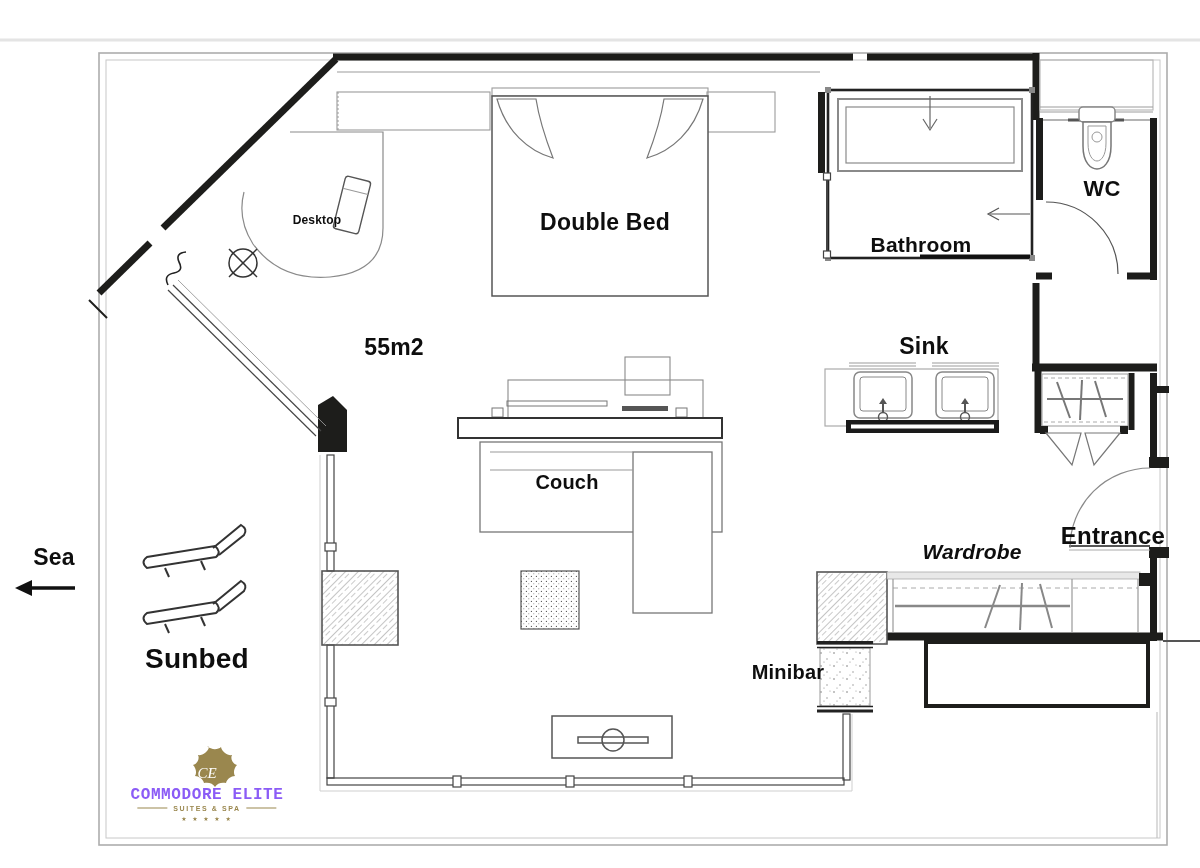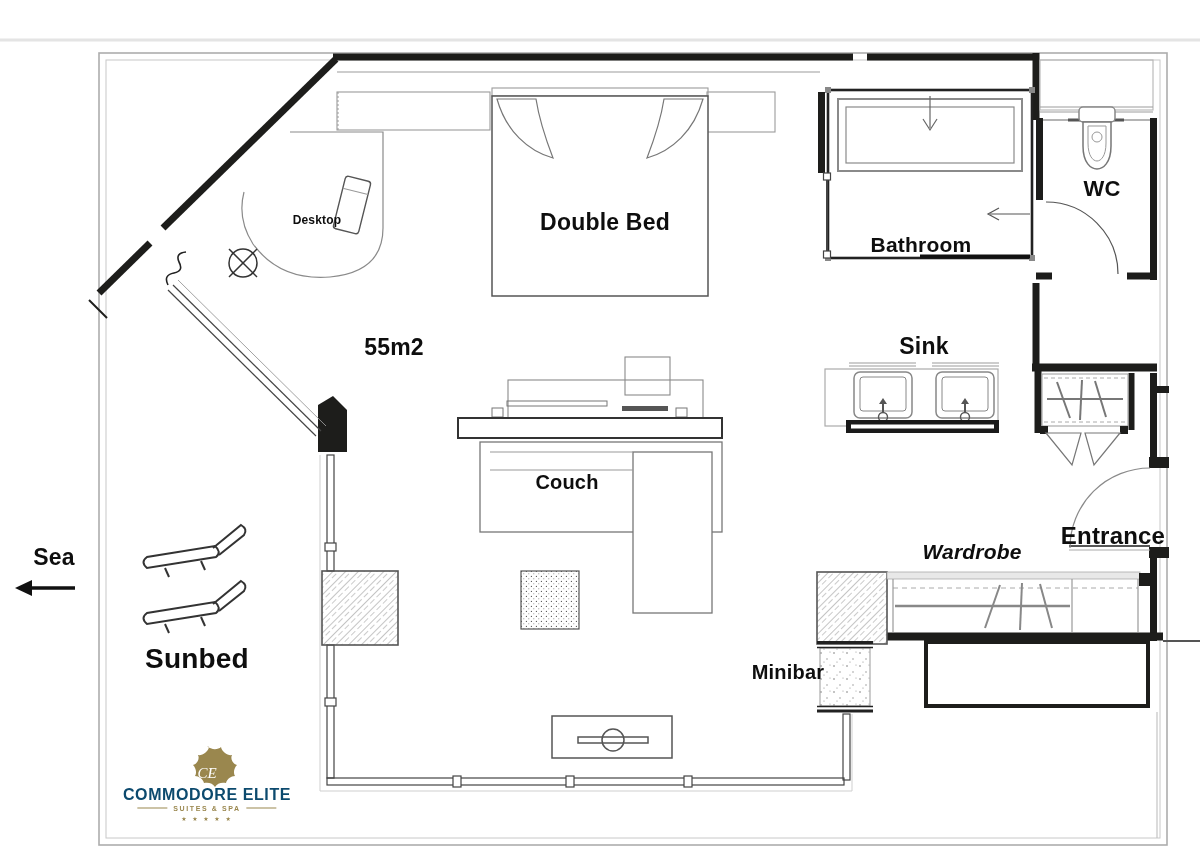--- a/index.html
+++ b/index.html
@@ -8,21 +8,21 @@
     font-family:"Liberation Sans", sans-serif;overflow:hidden;
   }
   .plan-svg{position:absolute;left:0;top:0;}
   .lbl{
     position:absolute;transform:translate(-50%,-50%);
     font-weight:bold;color:#0e0e0e;white-space:nowrap;letter-spacing:0.2px;
   }
   .lbl-balcony{text-align:center;line-height:28px;}
   .logo-name{
     position:absolute;transform:translate(-50%,-50%);
-    font-weight:bold;color:#0c4a6e;font-size:16px;letter-spacing:0.6px;white-space:nowrap;
+    font-weight:bold;color:#8b5cf6;font-size:16px;letter-spacing:0.6px;white-space:nowrap;font-family:Liberation Mono, monospace;
   }
   .logo-tagline{
     position:absolute;transform:translate(-50%,-50%);
     display:flex;align-items:center;gap:6px;
     color:#9a874e;font-size:7px;font-weight:bold;letter-spacing:1.6px;white-space:nowrap;
   }
   .logo-tagline::before,.logo-tagline::after{
     content:"";width:30px;height:1px;background:#9a874e;display:inline-block;
   }
   .logo-stars{

